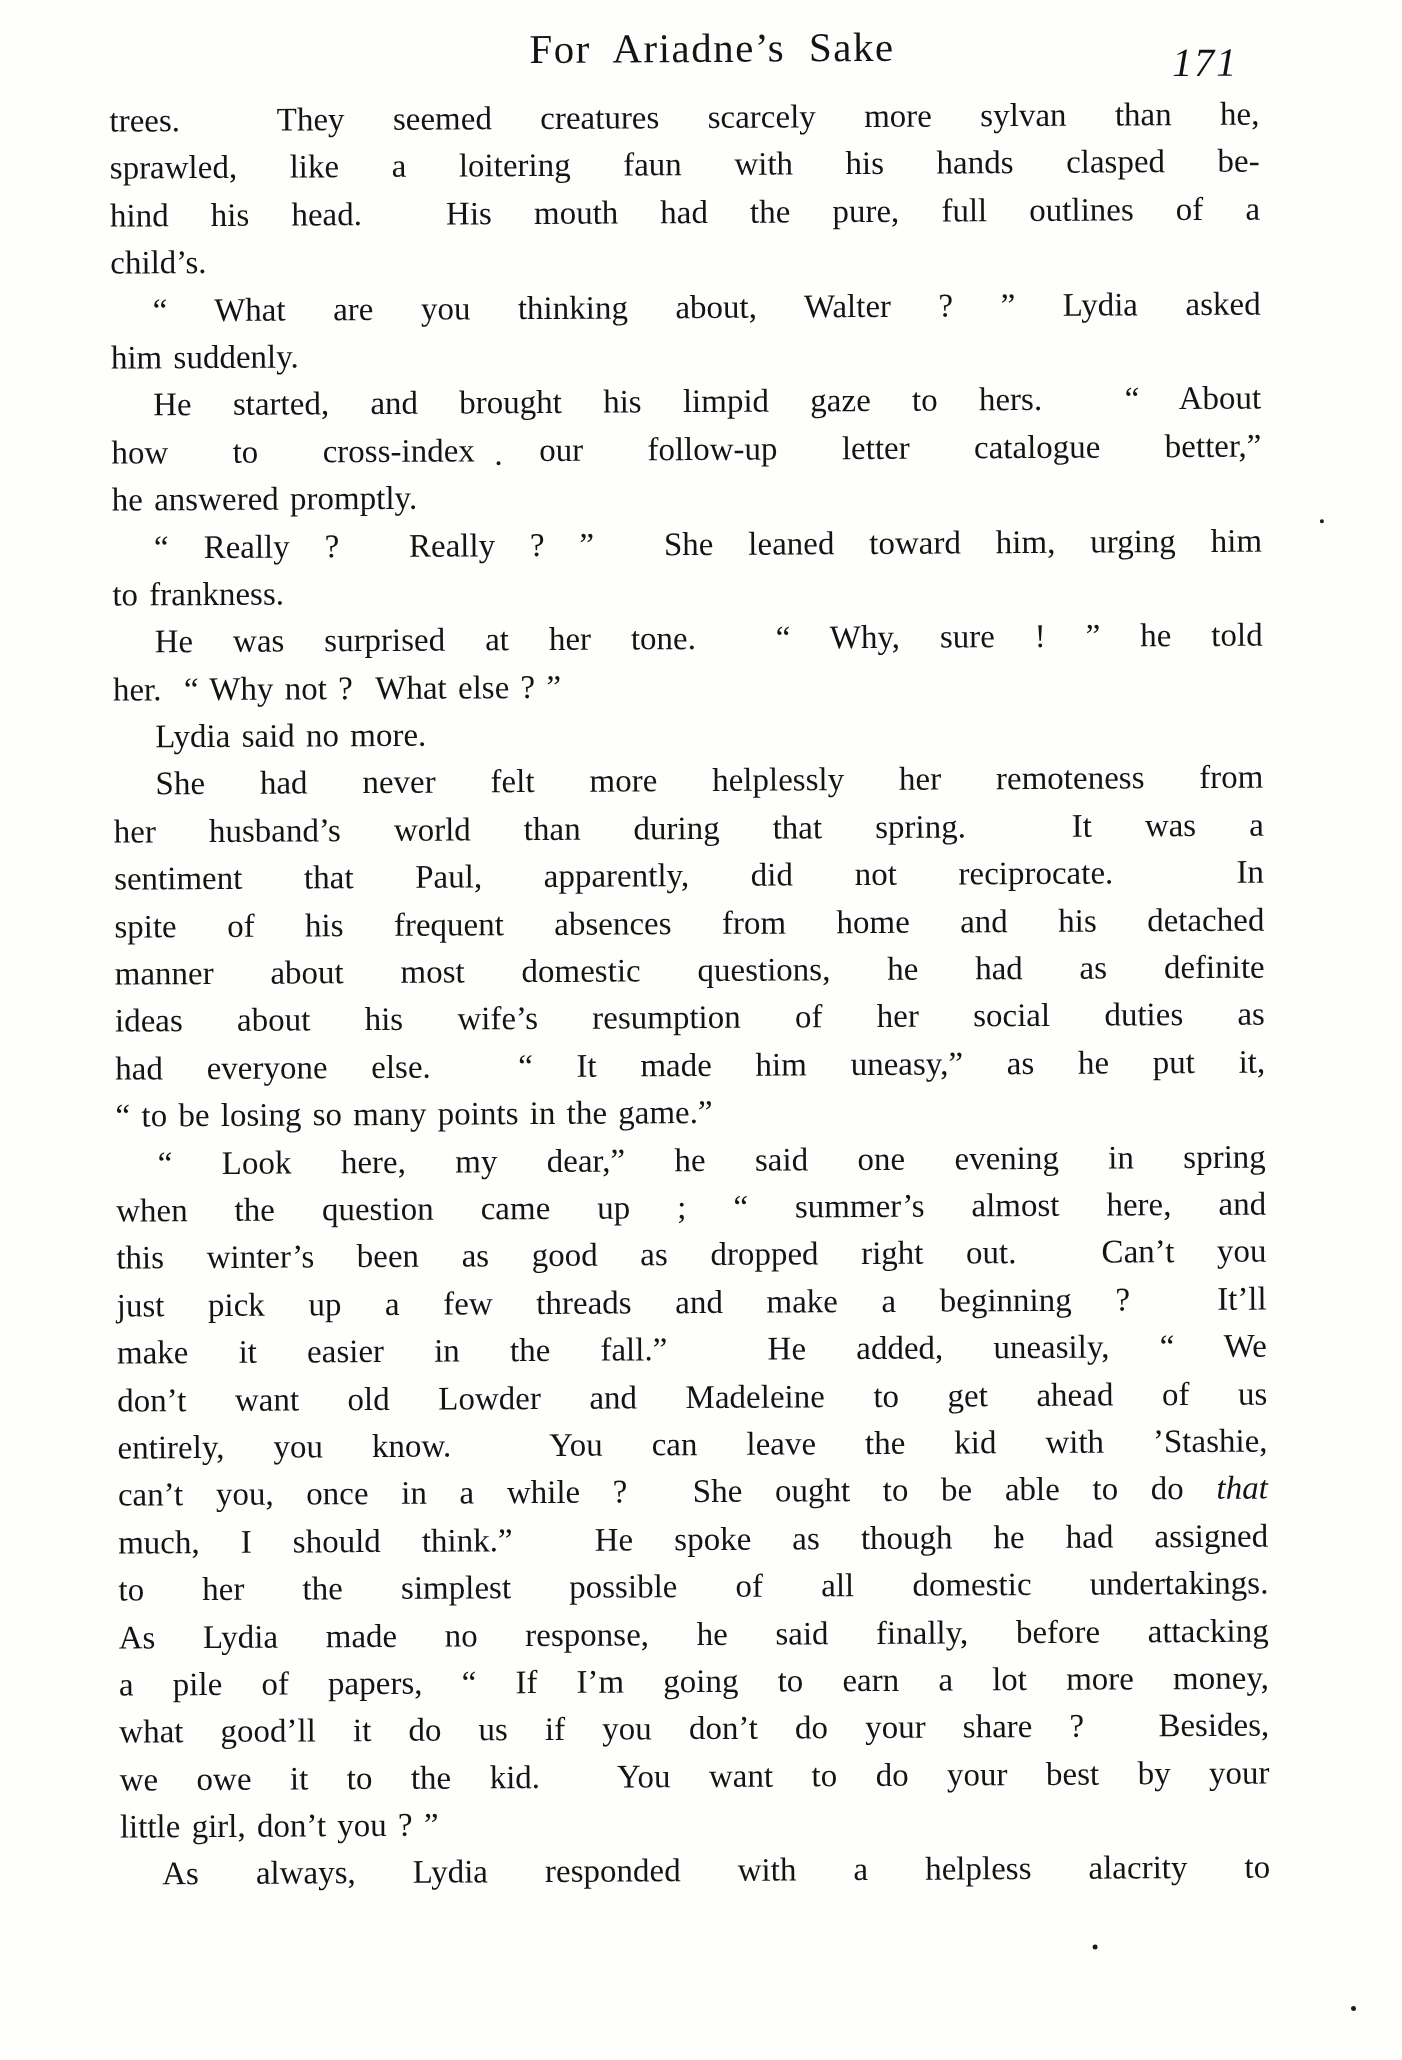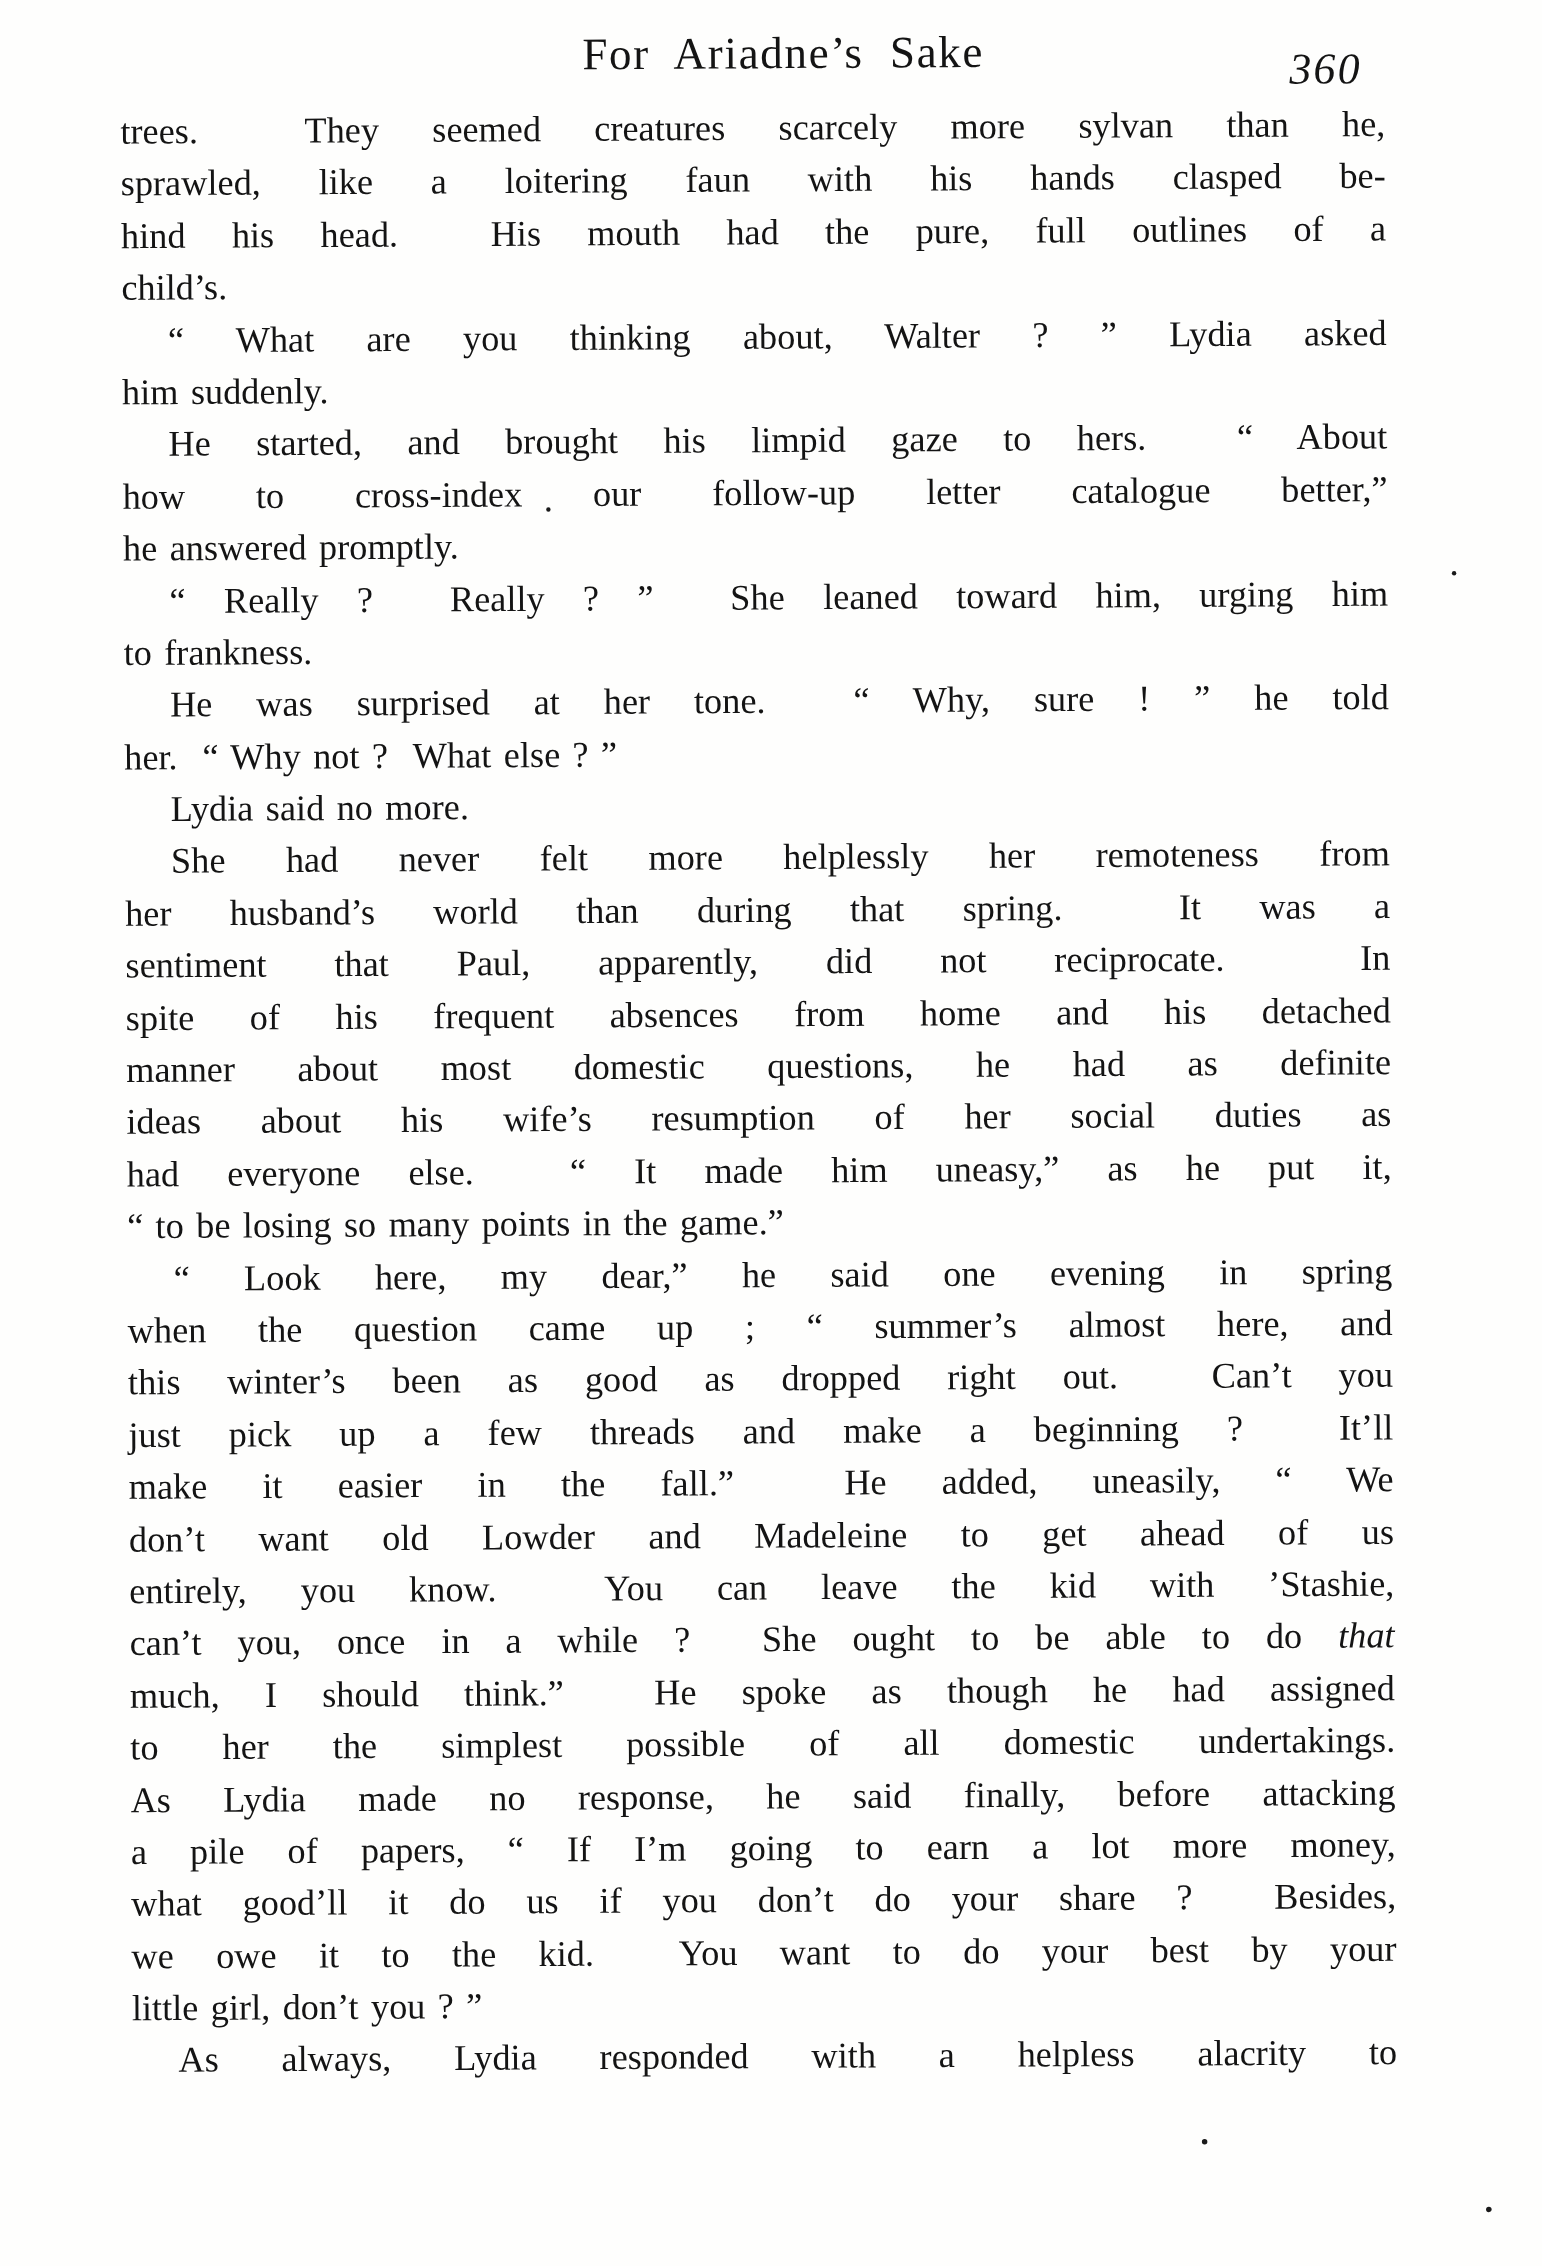--- a/index.html
+++ b/index.html
@@ -49,21 +49,21 @@
     position:absolute; background:#1a1a1a; border-radius:50%;
   }
 </style>
 </head>
 <body>
 
 <div class="sheet">
 
   <div class="running-title">For Ariadne’s Sake</div>
 
-  <div class="page-number">360</div>
+  <div class="page-number">171</div>
 
   <div class="page-body">
       <div class="line just">trees. &nbsp;They seemed creatures scarcely more sylvan than he,</div>
       <div class="line just">sprawled, like a loitering faun with his hands clasped be-</div>
       <div class="line just">hind his head. &nbsp;His mouth had the pure, full outlines of a</div>
       <div class="line">child’s.</div>
       <div class="line just ind">“ What are you thinking about, Walter ? ” Lydia asked</div>
       <div class="line">him suddenly.</div>
       <div class="line just ind">He started, and brought his limpid gaze to hers. &nbsp;“ About</div>
       <div class="line just">how to cross-index our follow-up letter catalogue better,”</div>

